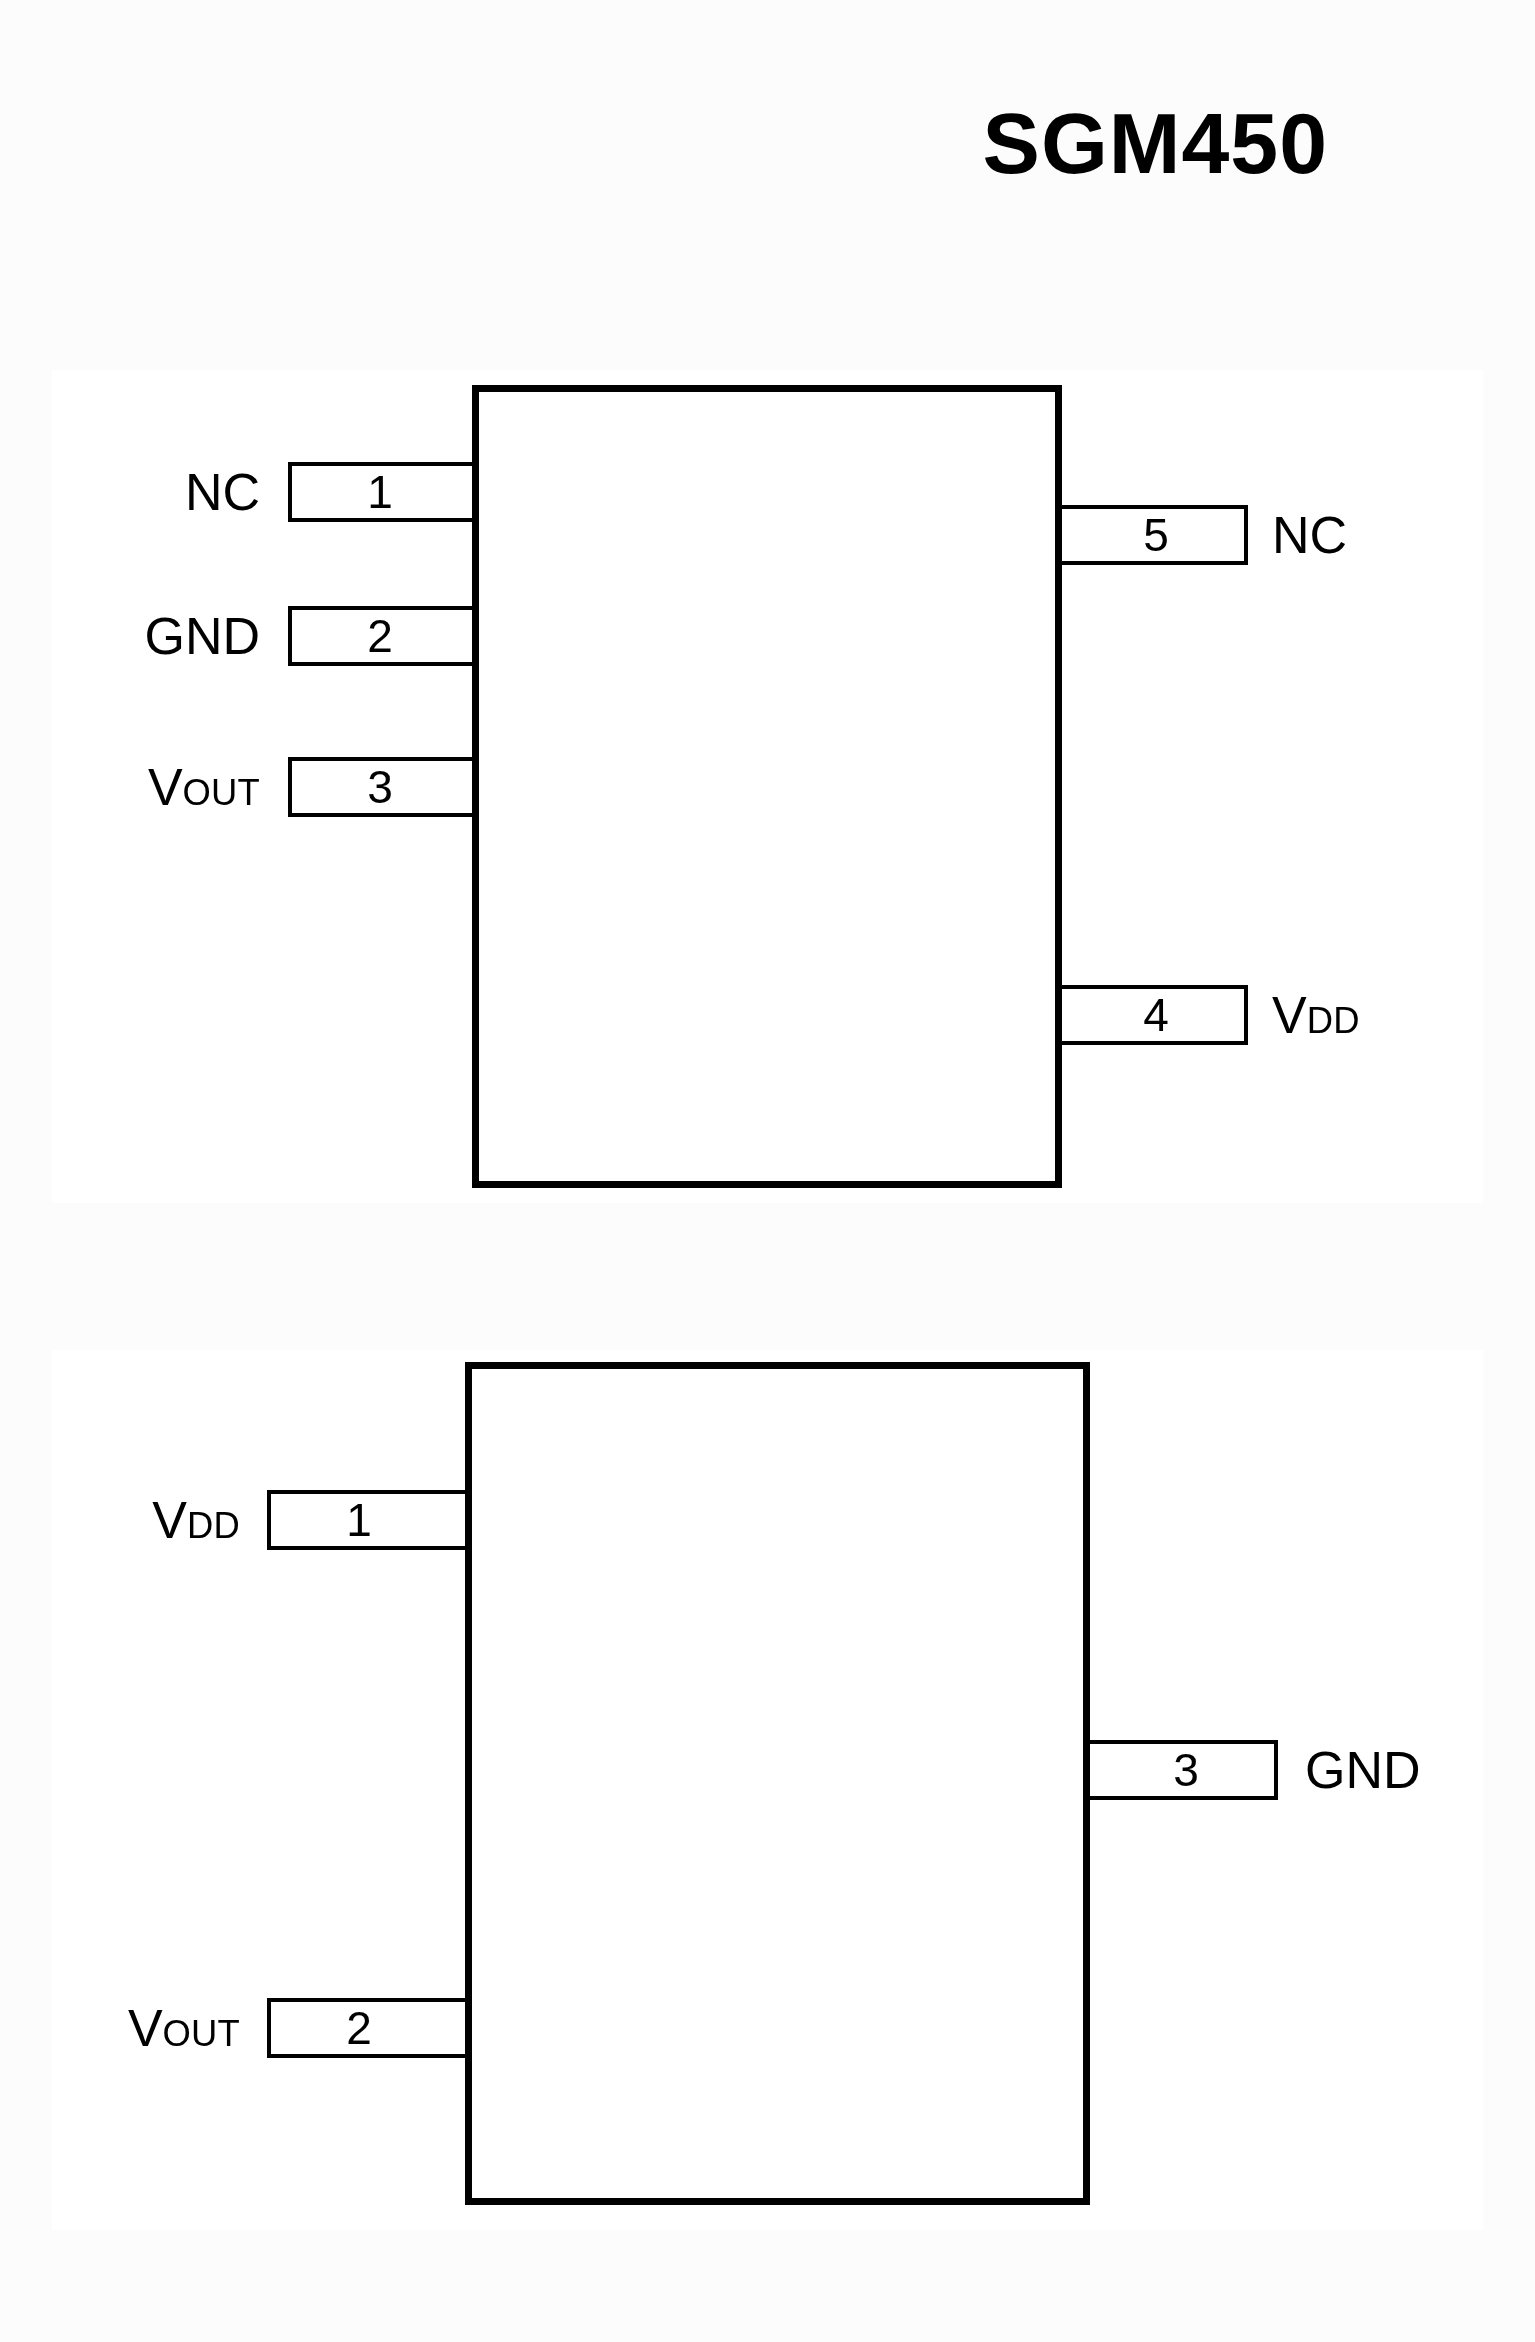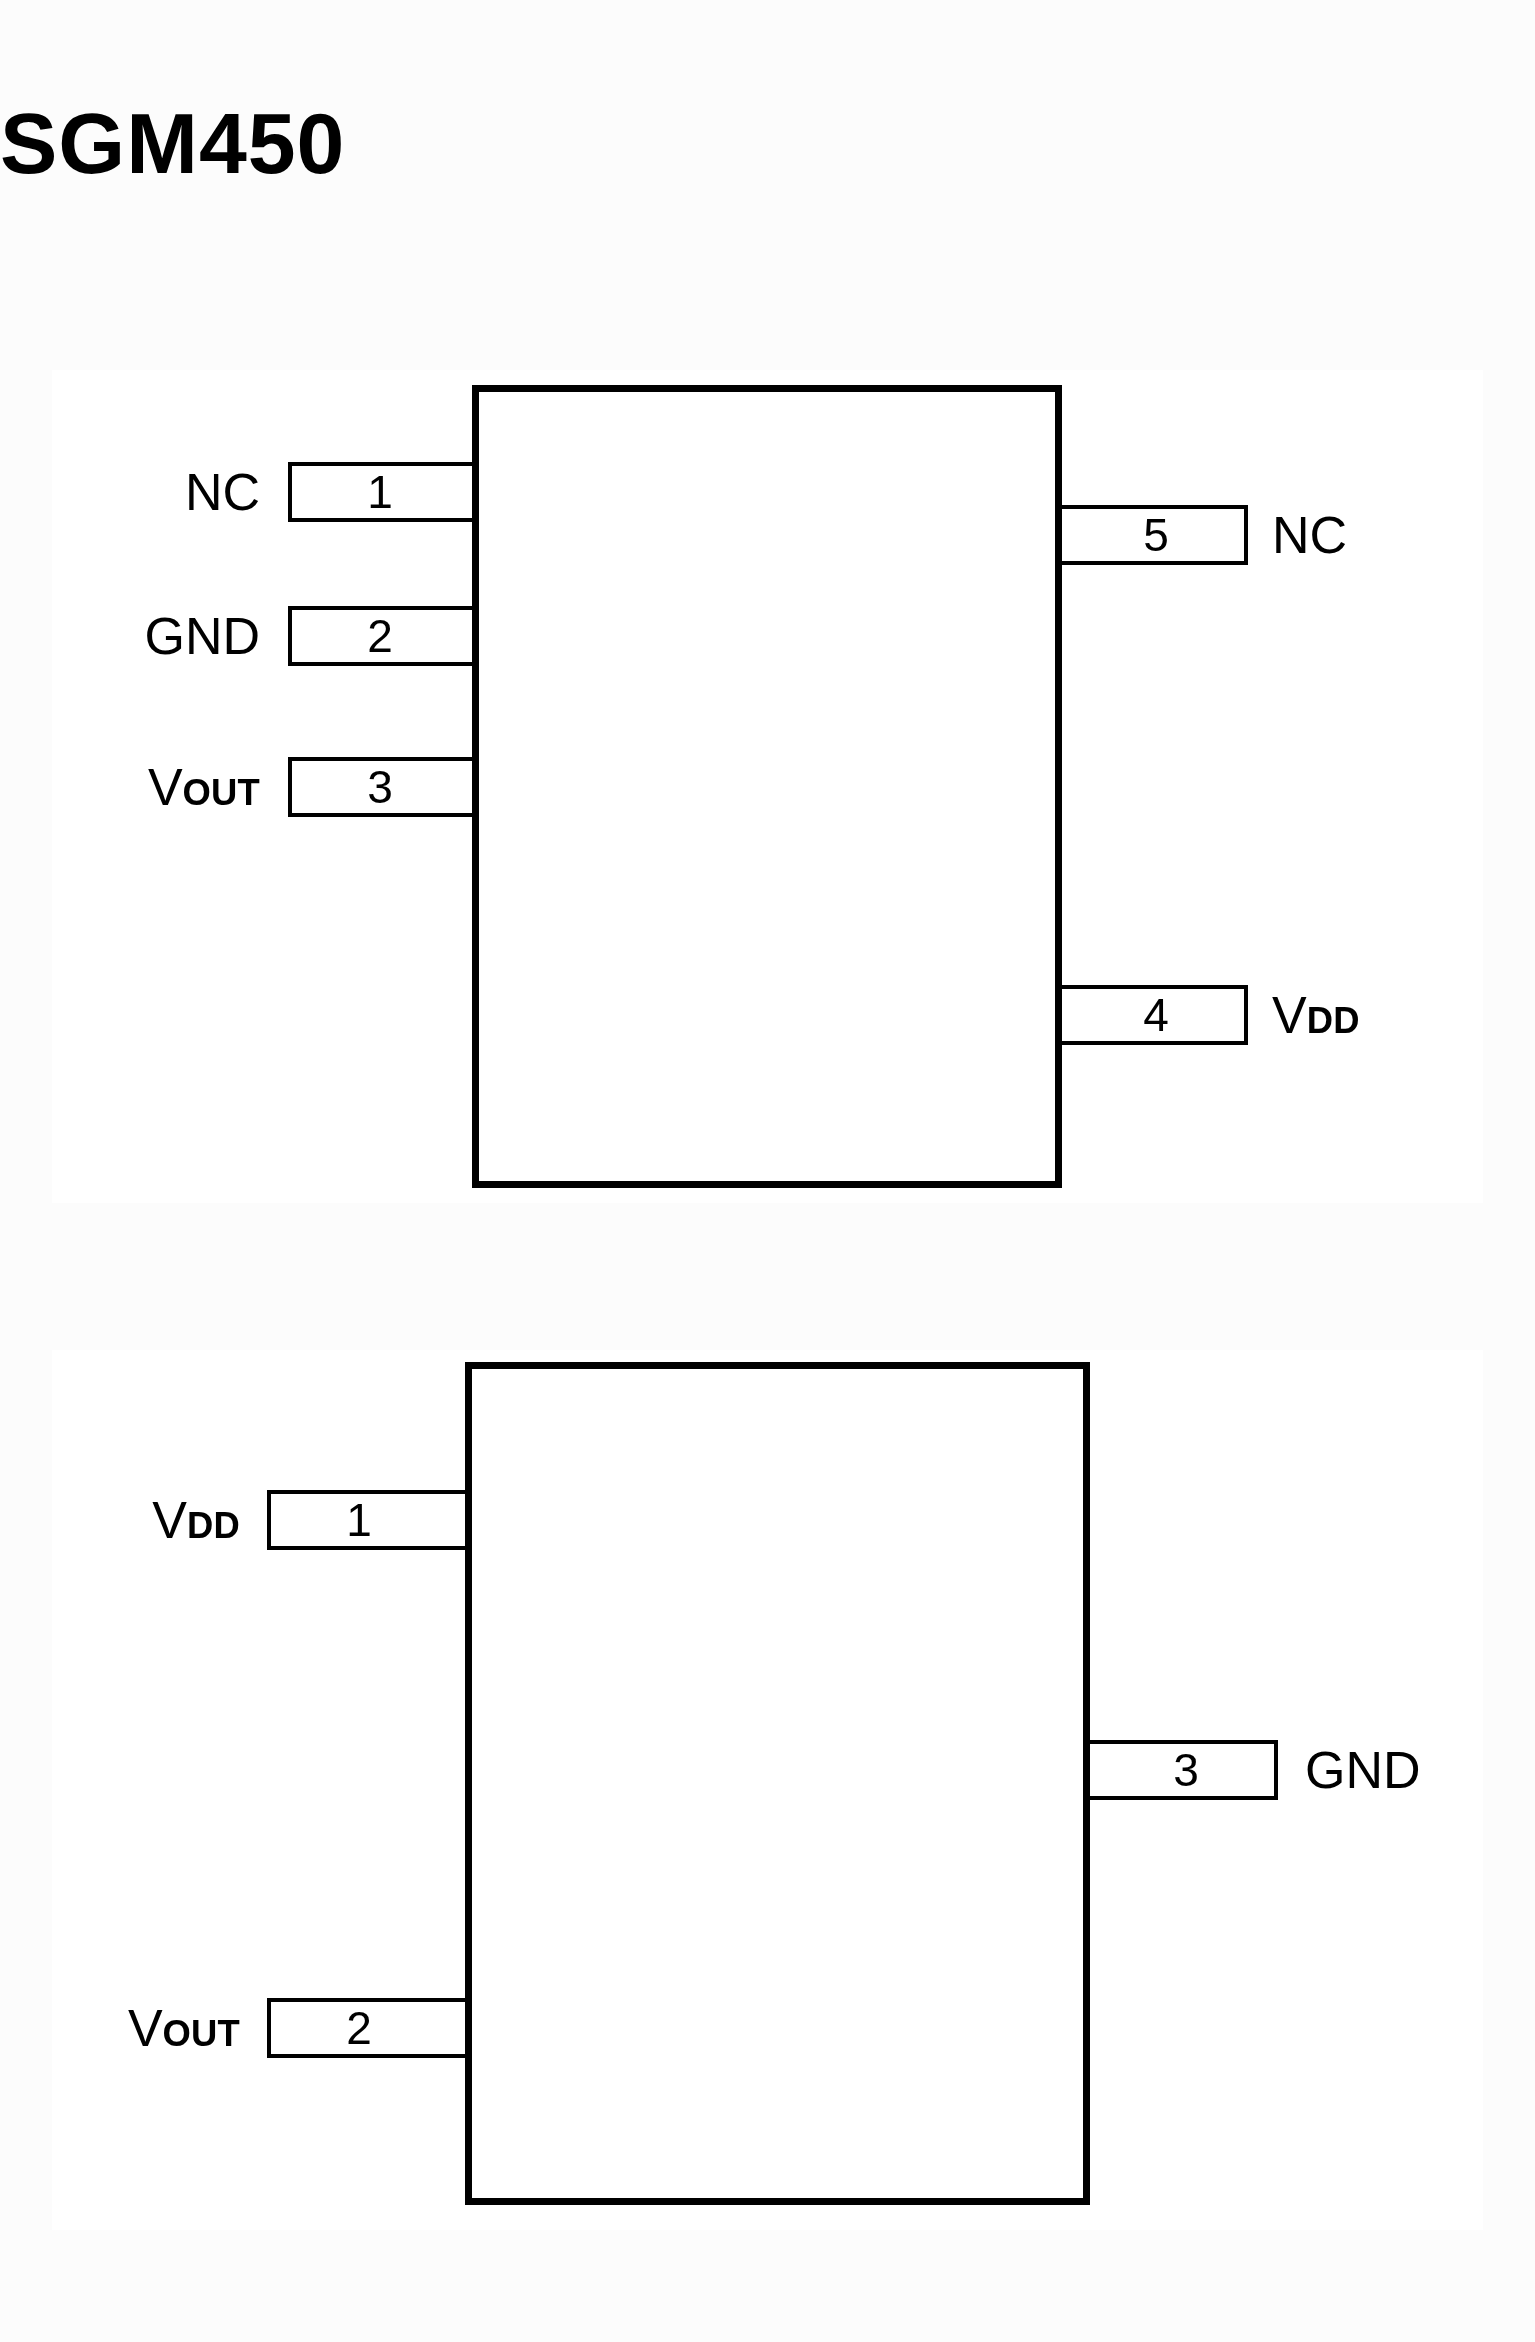--- a/index.html
+++ b/index.html
@@ -14,21 +14,21 @@
     font-family: "Liberation Sans", sans-serif;
     overflow: hidden;
   }
 
   
   #page-title {
     position: absolute;
     left: 0;
     top: 100px;
     width: 1328px;
-    text-align: left;
+    text-align: right;
     font-size: 86px;
     font-weight: bold;
     color: #000;
     letter-spacing: 1px;
     line-height: 1;
   }
 
   
   .panel {
     position: absolute;
@@ -93,21 +93,20 @@
     line-height: 1;
     white-space: nowrap;
     z-index: 4;
     display: flex;
     align-items: baseline;
   }
   .pin-label.align-right { justify-content: flex-end; }
   .pin-label .sub {
     font-size: 0.70em;
     letter-spacing: 0.2px;
-    font-weight: bold;
   }
 
   
   .vcenter { transform: translateY(-50%); }
 </style>
 </head>
 <body>
 
 <div id="page-title">SGM450</div>
 

